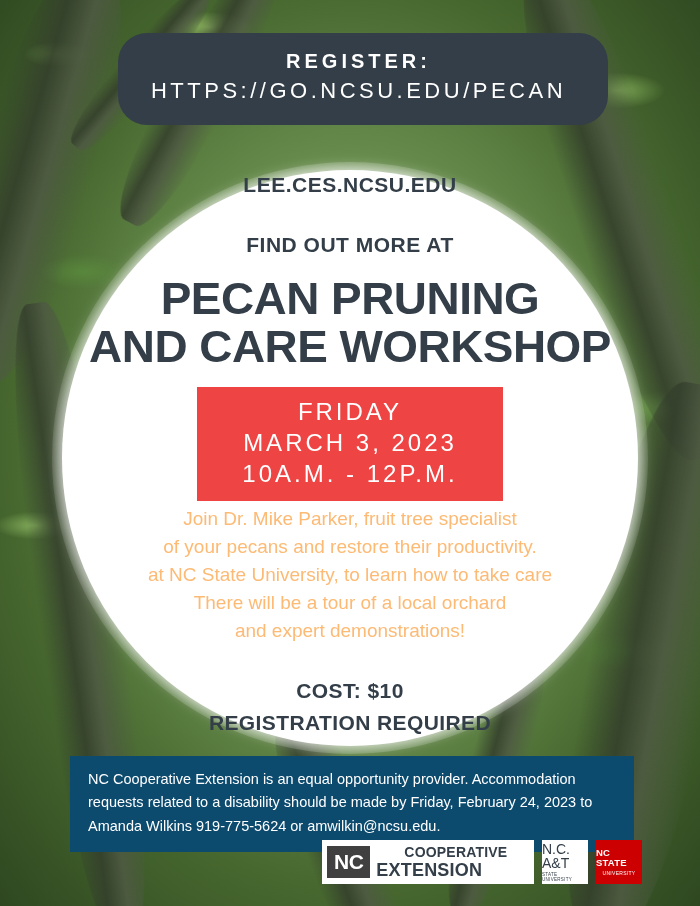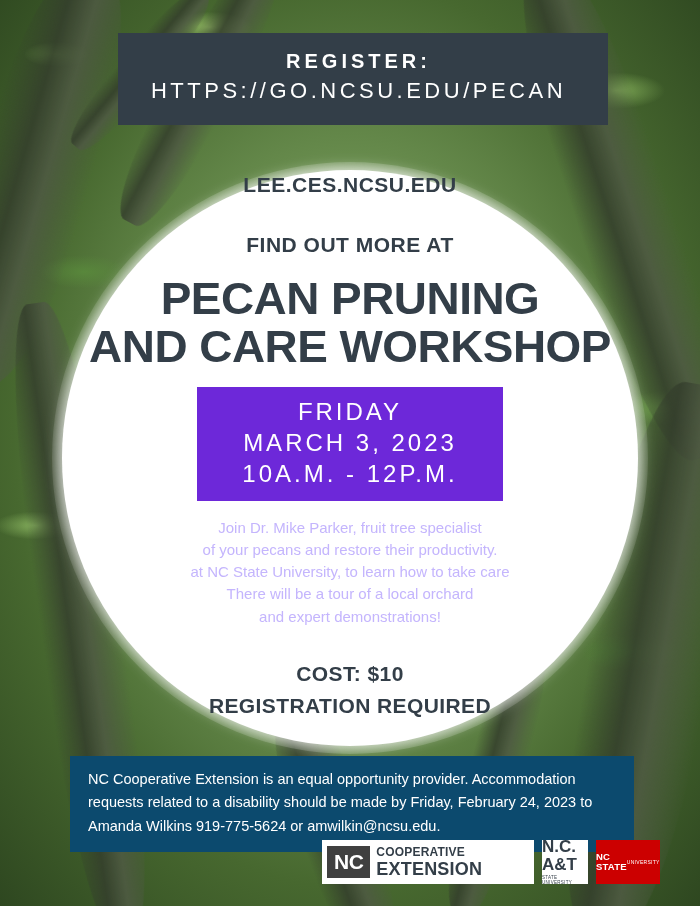--- a/index.html
+++ b/index.html
@@ -83,20 +83,21 @@
   .register-bar {
     position: absolute;
     left: 118px;
     top: 33px;
     width: 490px;
     background: #333e48;
     color: #ffffff;
     text-align: center;
     padding: 14px 10px 18px 1px;
     box-sizing: border-box;
+    border-radius: 29px;
   }
   .register-label {
     font-family: "Liberation Sans", sans-serif;
     font-weight: bold;
     font-size: 20px;
     letter-spacing: 4px;
     line-height: 1.4;
   }
   .register-url {
     font-family: "Liberation Sans", sans-serif;
@@ -131,32 +132,32 @@
     font-weight: bold;
     font-size: 45px;
     line-height: 1.07;
     letter-spacing: -0.5px;
     color: #333e48;
     transform: scaleX(1.02);
   }
   .date-block {
     margin: 16px auto 0 auto;
     width: 306px;
-    background: #6d28d9;
+    background: #ef4444;
     color: #ffffff;
     padding: 10px 0 12px 0;
     box-sizing: border-box;
     font-size: 24px;
     letter-spacing: 3px;
     line-height: 1.28;
   }
   .body-copy {
-    margin-top: 16px;
-    color: #c4b5fd;
-    font-size: 15px;
+    margin-top: 4px;
+    color: #fdba74;
+    font-size: 19px;
     line-height: 1.47;
     padding: 0 34px;
   }
   .cost {
     margin-top: 30px;
     font-weight: bold;
     font-size: 21px;
     line-height: 1.55;
     letter-spacing: 0.4px;
     color: #333e48;
@@ -204,40 +205,40 @@
     padding: 5px 7px 6px 7px;
     line-height: 1;
   }
   .ext-words {
     margin-left: 6px;
     color: #333e48;
     font-weight: bold;
     line-height: 1.0;
     text-align: left;
   }
-  .ext-words .w1 { font-size: 12px; letter-spacing: 0.2px; }
+  .ext-words .w1 { font-size: 14px; letter-spacing: 0.2px; margin-left: 28px; }
   .ext-words .w2 { font-size: 18px; letter-spacing: 0.2px; margin-top: 2px; }
   .logo-at {
     flex: 0 0 46px;
     background: #ffffff;
     display: flex;
     flex-direction: column;
     align-items: center;
     justify-content: center;
     color: #333e48;
     line-height: 1.05;
   }
-  .logo-at .l1 { font-weight: bold; font-size: 17px; }
+  .logo-at .l1 { font-weight: normal; font-size: 14px; }
   .logo-at .l2 { font-size: 4.5px; letter-spacing: 0.3px; margin-top: 2px; }
   .logo-ncsu {
     flex: 0 0 46px;
     background: #cc0000;
     color: #ffffff;
     display: flex;
-    flex-direction: row;
+    flex-direction: column;
     align-items: center;
     justify-content: center;
     line-height: 1.1;
   }
   .logo-ncsu .l1 { font-weight: bold; font-size: 9.5px; letter-spacing: 0.2px; }
   .logo-ncsu .l2 { font-size: 5px; letter-spacing: 0.3px; margin-top: 2px; }
 </style>
 </head>
 <body>
 

